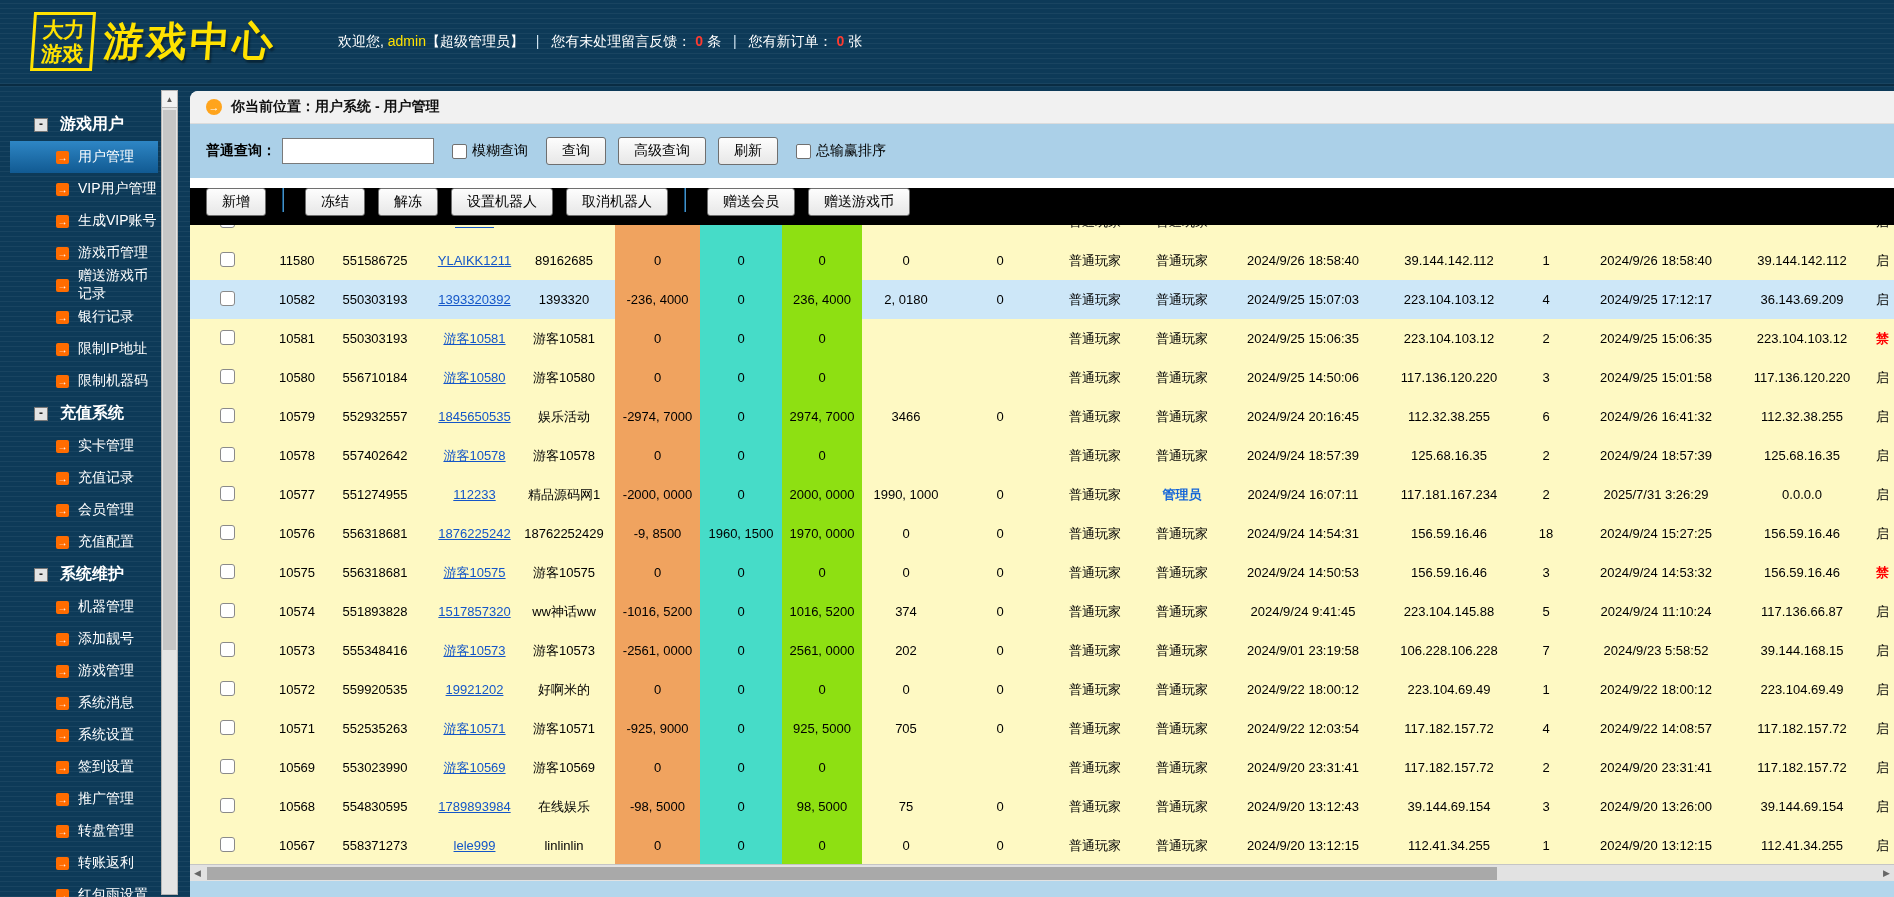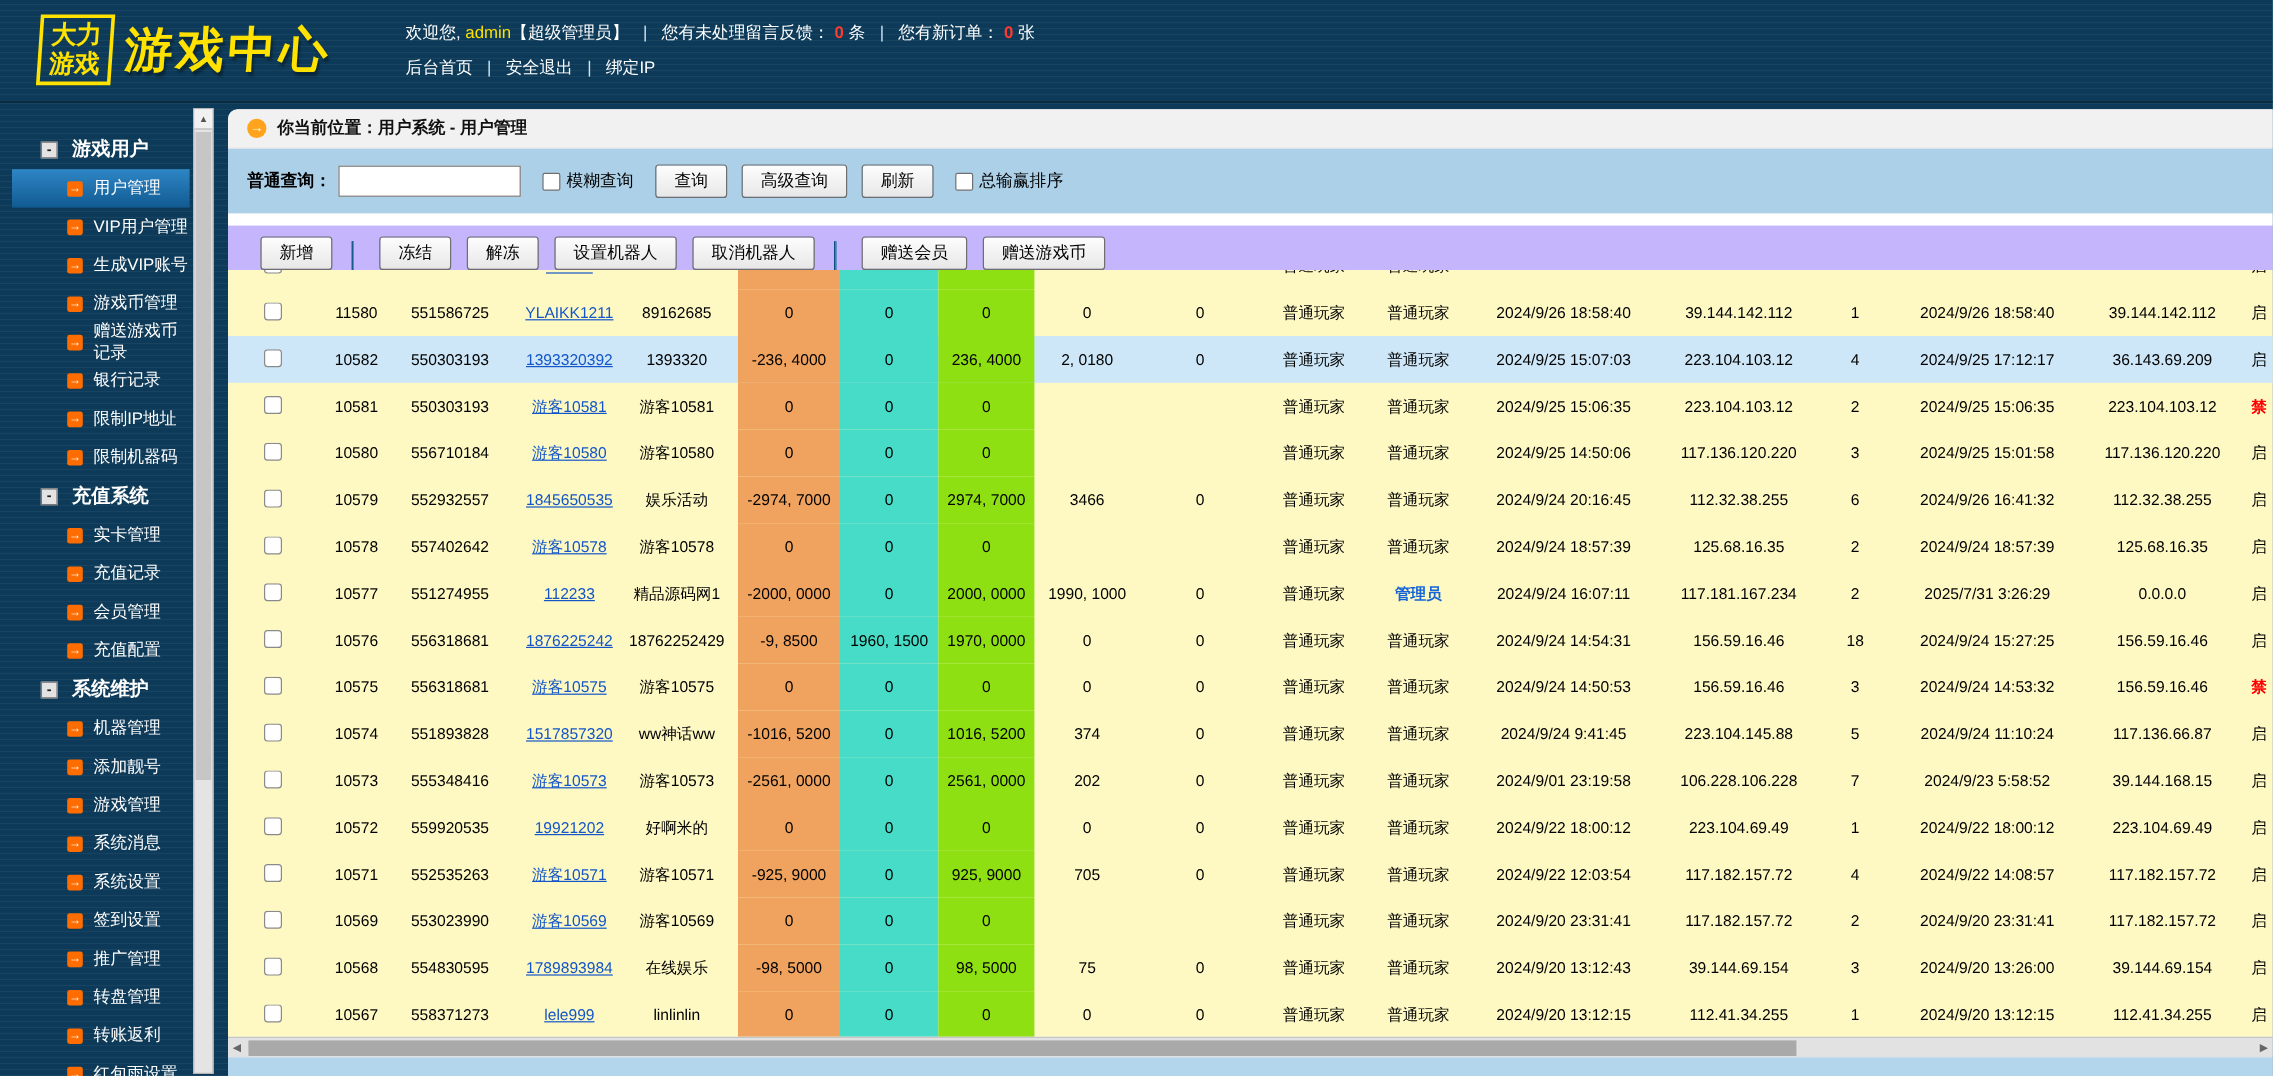--- a/index.html
+++ b/index.html
@@ -44,21 +44,21 @@
   .searchbar { height:54px; flex:none; background:#abd0e8; display:flex; align-items:center; padding-left:16px; font-size:14px; color:#000; }
   .searchbar .lbl { font-weight:bold; }
   .search-input { width:152px; height:26px; border:1px solid #7a7a7a; background:#fff; margin-left:6px; font-family:inherit; padding:0 4px; }
   .cbx { width:15px; height:15px; background:#fff; border:1px solid #707070; border-radius:2px; display:inline-block; cursor:pointer; flex:none; }
   .cbx-lbl { margin:0 6px 0 5px; }
   .ml18 { margin-left:18px; }
   .btn { background:linear-gradient(180deg,#fdfdfd,#e7e7e7); border:1px solid #6f6f6f; border-radius:3px; padding:4px 15px; font-size:14px; color:#000; cursor:pointer; font-family:inherit; margin-left:12px; white-space:nowrap; }
 
   .gap-strip { height:10px; flex:none; background:#fff; }
 
-  .toolbar { height:37px; flex:none; background:#c4b5fd; display:flex; align-items:flex-end; padding-left:14px; }
+  .toolbar { height:37px; flex:none; background:#000000; display:flex; align-items:flex-start; padding-left:3px; }
   .toolbar .btn { margin-left:13px; }
   .toolbar .sep { width:2px; height:24px; background:#0c4d7d; border-right:1px solid #4a91c2; margin:0 8px 0 16px; flex:none; }
 
   
   .tablewrap { flex:1; background:#fef9c3; overflow:hidden; }
   .trow { display:flex; align-items:center; height:39px; width:1748px; font-size:13px; color:#000; }
   .trow.hl { background:#cde7f8; }
   .cell { text-align:center; flex:none; overflow:hidden; white-space:nowrap; }
   .w-cb{width:75px} .w-id{width:64px} .w-account{width:92px} .w-username{width:92px}
   .w-nickname{width:102px} .w-vo{width:85px} .w-vt{width:82px} .w-vg{width:80px}
@@ -92,27 +92,20 @@
   </div>
   <div class="welcome">
     <div>
       <span>欢迎您,</span>
       <span class="yellow">admin</span><span>【超级管理员】</span>
       <span class="divider">|</span>
       <span>您有未处理留言反馈：</span><span class="red">0</span><span>条</span>
       <span class="divider">|</span>
       <span>您有新订单：</span><span class="red">0</span><span>张</span>
     </div>
-    <div>
-      <span class="nav-link">后台首页</span>
-      <span class="divider">|</span>
-      <span class="nav-link">安全退出</span>
-      <span class="divider">|</span>
-      <span class="nav-link">绑定IP</span>
-    </div>
   </div>
 </header>
 
 <div class="page stripes">
   <aside class="stripes">
     <div class="menu">
         <div class="side-section">
           <span class="minus-icon">-</span>
           <span>游戏用户</span>
         </div>
@@ -516,21 +509,21 @@
             <div class="cell w-status">启</div>
           </div>
           <div class="trow">
             <div class="cell w-cb"><span class="rowcbx"></span></div>
             <div class="cell w-id">10571</div>
             <div class="cell w-account">552535263</div>
             <div class="cell w-username"><span class="ulink">游客10571</span></div>
             <div class="cell w-nickname">游客10571</div>
             <div class="cell w-vo band band-o">-925, 9000</div>
             <div class="cell w-vt band band-t">0</div>
-            <div class="cell w-vg band band-g">925, 9000</div>
+            <div class="cell w-vg band band-g">925, 5000</div>
             <div class="cell w-va">705</div>
             <div class="cell w-vb">0</div>
             <div class="cell w-type1">普通玩家</div>
             <div class="cell w-type2">普通玩家</div>
             <div class="cell w-dt1">2024/9/22 12:03:54</div>
             <div class="cell w-ip1">117.182.157.72</div>
             <div class="cell w-cnt">4</div>
             <div class="cell w-dt2">2024/9/22 14:08:57</div>
             <div class="cell w-ip2">117.182.157.72</div>
             <div class="cell w-status">启</div>

